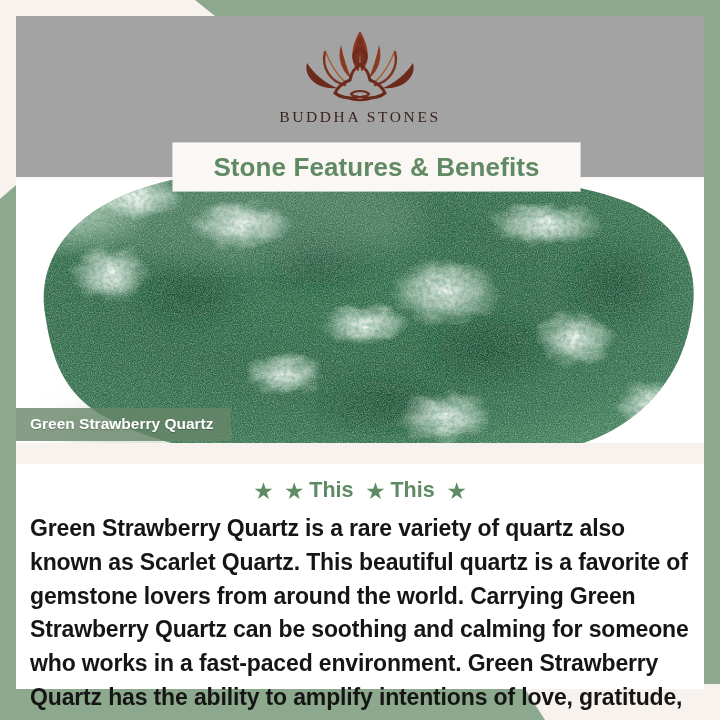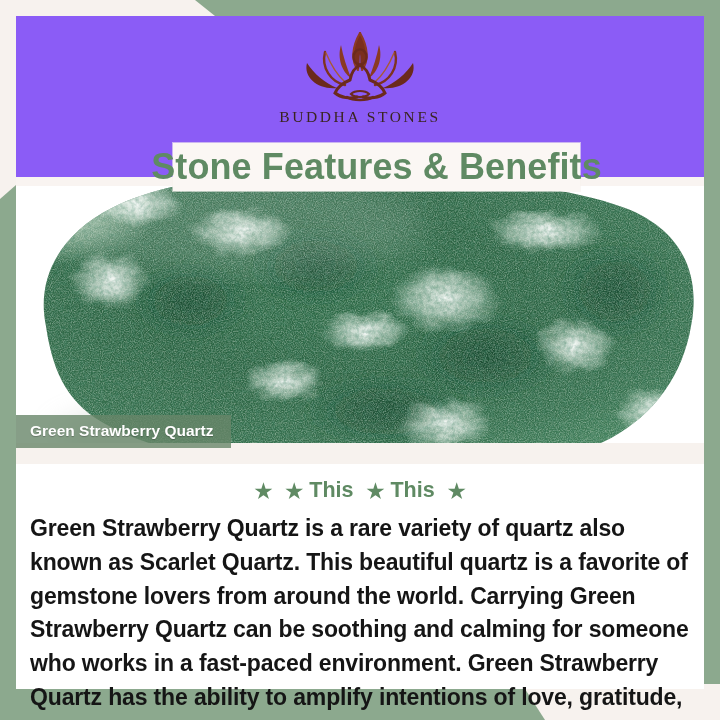--- a/index.html
+++ b/index.html
@@ -29,47 +29,47 @@
 
   
   .card{
     position:absolute;left:16px;top:16px;right:16px;bottom:31px;
     background:#F9F4F1;
   }
 
   
   .header{
     position:absolute;left:0;right:0;top:0;height:161px;
-    background:#8b5cf6;
+    background:#a3a3a3;
     display:flex;flex-direction:column;align-items:center;text-align:right;
   }
   .logo-mark{margin-top:12px;width:150px;height:78px;display:block;}
   .logo-word{
     margin-top:2px;
     font-family:"Liberation Serif", serif;
     font-size:15.5px;letter-spacing:2.6px;color:#3A2420;font-weight:400;
   }
 
   
   .title-plate{
     position:absolute;left:157px;top:127px;width:407px;height:48px;
     background:#FBF7F4;
     display:flex;align-items:center;justify-content:center;
     z-index:4;
     box-shadow:0 0 0 1px rgba(247,242,238,.6);
   }
   .title-plate h1{
-    margin:0;font-size:36px;font-weight:bold;color:#5F8A63;
+    margin:0;font-size:26px;font-weight:bold;color:#5F8A63;
     letter-spacing:.1px;white-space:nowrap;
     font-family:"Liberation Sans", sans-serif;
   }
 
   
   .photo{
-    position:absolute;left:0;right:0;top:170px;height:266px;
+    position:absolute;left:0;right:0;top:163px;height:266px;
     background:#ec4899;overflow:hidden;
   }
   .photo svg{position:absolute;left:0;top:0;width:100%;height:100%;}
   .caption{
     position:absolute;left:0;bottom:4px;
     background:rgba(104,134,105,.80);
     padding:7px 18px 8px 14px;
     z-index:3;
   }
   .caption span{

